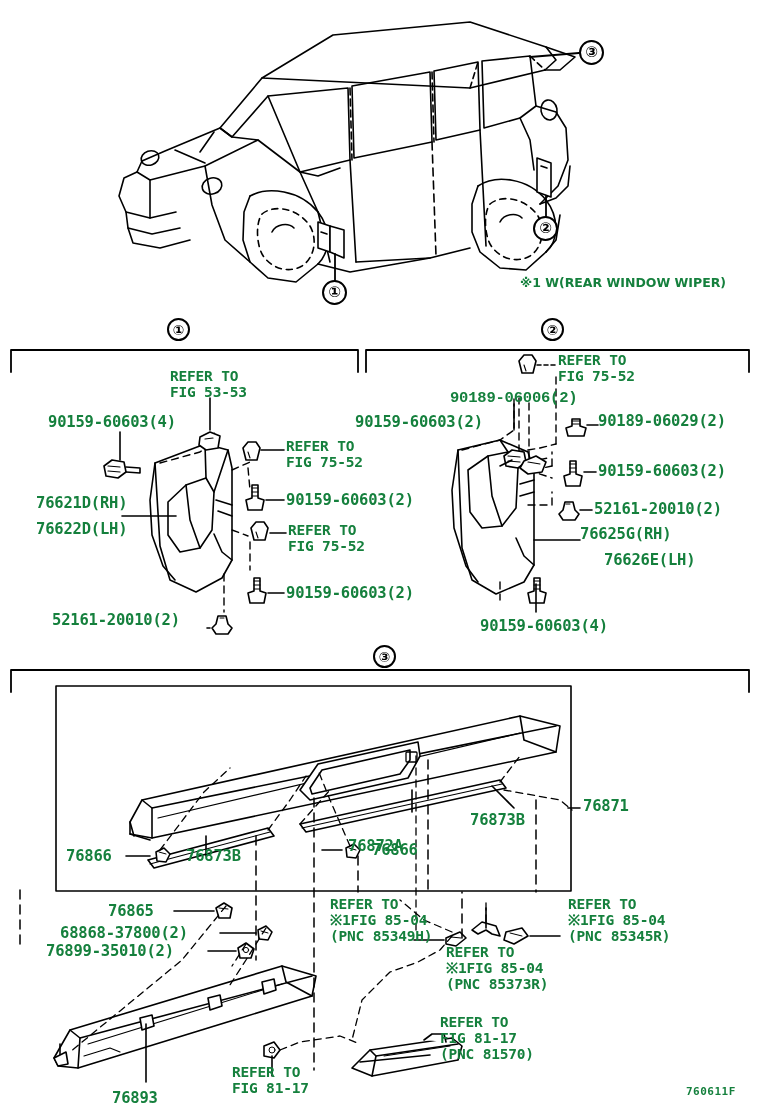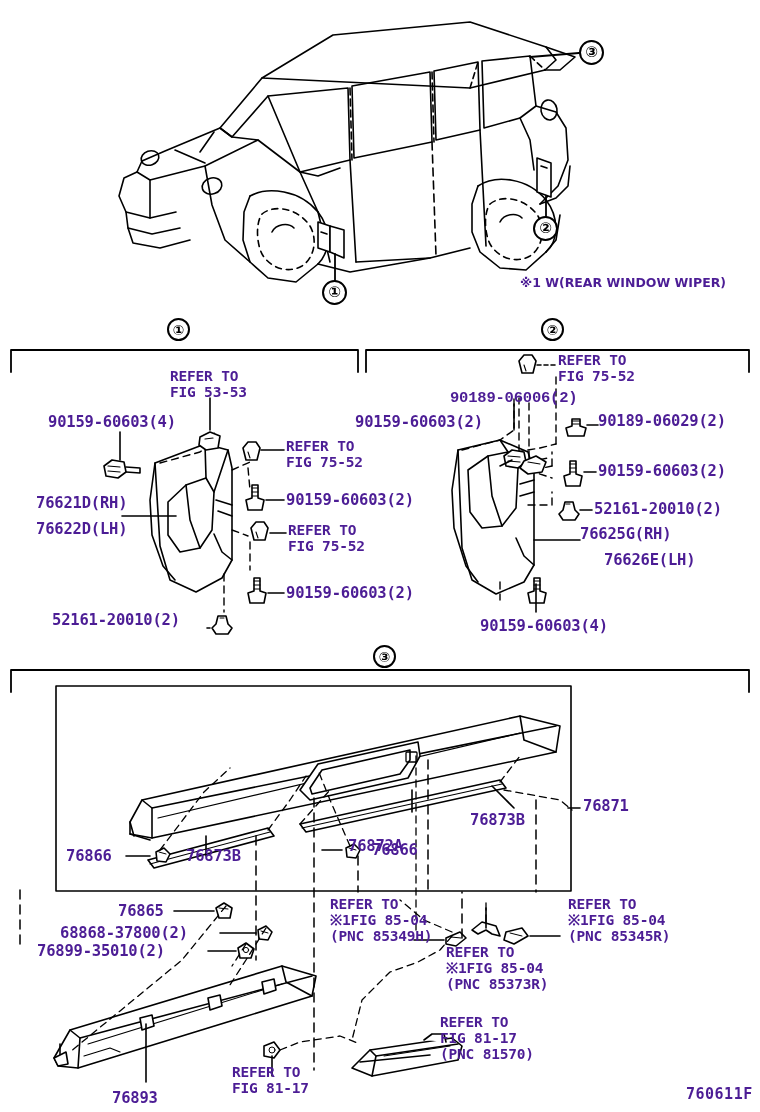--- a/index.html
+++ b/index.html
@@ -20,29 +20,29 @@
   }
   svg.art {
     position: absolute; left: 0; top: 0;
     width: 760px; height: 1112px;
     overflow: visible;
   }
   .lbl {
     position: absolute;
     font-family: "DejaVu Sans Mono", "Liberation Mono", monospace;
     font-weight: bold;
-    color: #4c1d95;
+    color: #15803d;
     white-space: pre;
     line-height: 1.12;
     letter-spacing: -0.2px;
   }
   .pn    { font-size: 15.5px; }
   .ref   { font-size: 14.5px; }
   .note  { font-size: 12.5px; font-family: "DejaVu Sans", "Liberation Sans", sans-serif; font-weight:bold; letter-spacing:0px;}
-  .figid { font-size: 15px; font-family: "DejaVu Sans Mono","Liberation Mono",monospace; font-weight:bold; letter-spacing:0.5px;}
+  .figid { font-size: 11px; font-family: "DejaVu Sans Mono","Liberation Mono",monospace; font-weight:bold; letter-spacing:0.5px;}
   .callout {
     position: absolute;
     width: 25px; height: 25px;
     border: 2.2px solid #000;
     border-radius: 50%;
     background: #fff;
     font-family: "DejaVu Sans", "Liberation Sans", sans-serif;
     font-size: 15px; font-weight: bold;
     color: #000;
     display: flex; align-items: center; justify-content: center;
@@ -428,23 +428,23 @@
   <div class="lbl pn" style="left:580px; top:526px;">76625G(RH)</div>
   <div class="lbl pn" style="left:604px; top:552px;">76626E(LH)</div>
   <div class="lbl pn" style="left:480px; top:618px;">90159-60603(4)</div>
 
   <div class="lbl pn" style="left:583px; top:798px;">76871</div>
   <div class="lbl pn" style="left:470px; top:812px;">76873B</div>
   <div class="lbl pn" style="left:348px; top:838px;">76872A</div>
   <div class="lbl pn" style="left:186px; top:848px;">76873B</div>
   <div class="lbl pn" style="left:66px; top:848px;">76866</div>
   <div class="lbl pn" style="left:372px; top:842px;">76866</div>
-  <div class="lbl pn" style="left:118px; top:903px;text-align:center;">76865</div>
+  <div class="lbl pn" style="left:108px; top:903px;text-align:center;">76865</div>
   <div class="lbl pn" style="left:60px; top:925px;">68868-37800(2)</div>
-  <div class="lbl pn" style="left:37px; top:943px;">76899-35010(2)</div>
+  <div class="lbl pn" style="left:46px; top:943px;">76899-35010(2)</div>
   <div class="lbl pn" style="left:112px; top:1082px;margin-top:8px;">76893</div>
 
   <div class="lbl ref" style="left:330px; top:896px;">REFER TO
 ※1FIG 85-04
 (PNC 85349H)</div>
   <div class="lbl ref" style="left:568px; top:896px;">REFER TO
 ※1FIG 85-04
 (PNC 85345R)</div>
   <div class="lbl ref" style="left:446px; top:944px;">REFER TO
 ※1FIG 85-04

